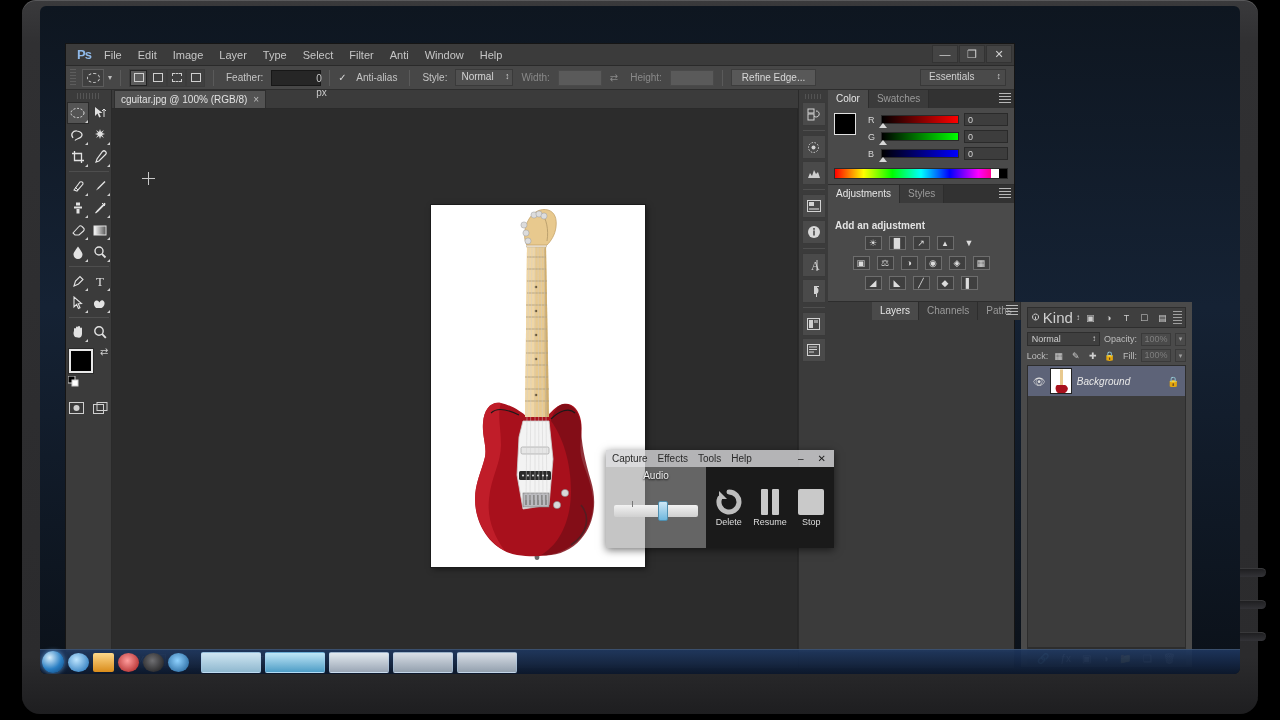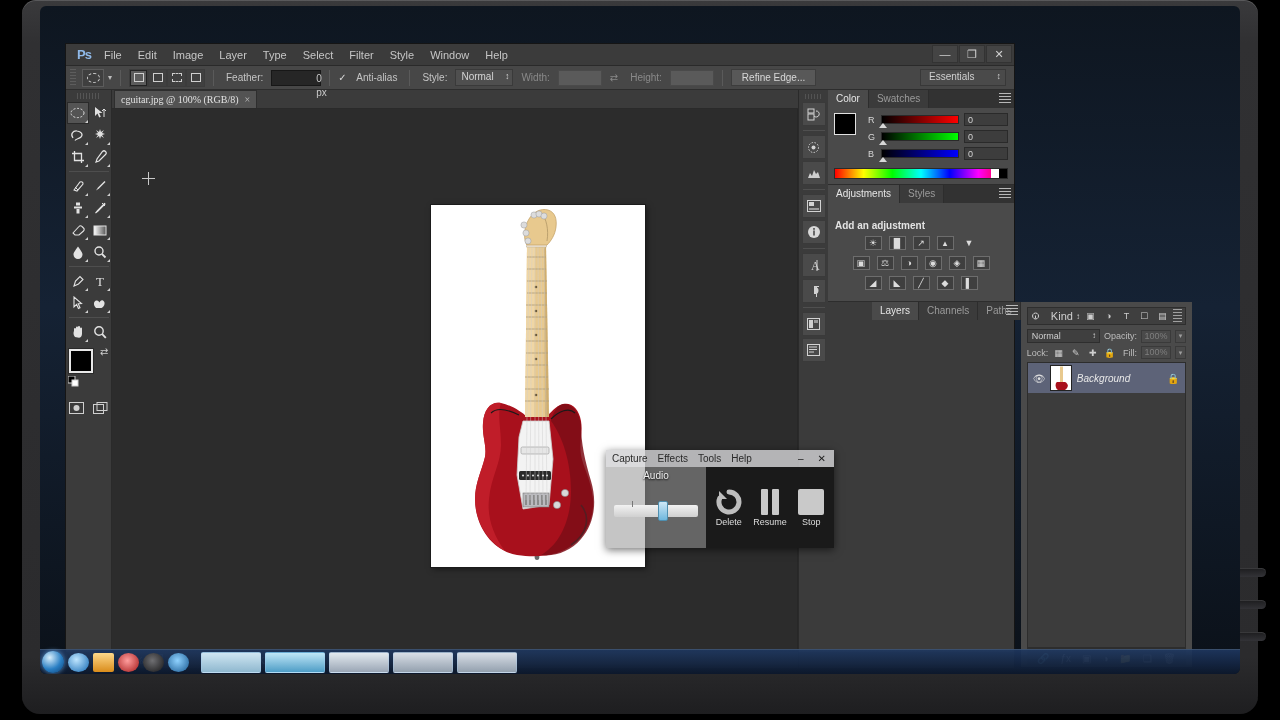--- a/index.html
+++ b/index.html
@@ -162,21 +162,21 @@
   .swatches{ position:relative; width:40px;height:40px;margin:6px 0 2px; }
   .sw-fore{ position:absolute;left:0;top:0;width:24px;height:24px;background:#000;
     border:2px solid #e8e8e8; box-shadow:0 0 0 1px #2a2a2a;}
   .sw-back{ position:absolute;left:15px;top:14px;width:24px;height:24px;background:#fff;
     border:1px solid #c8c8c8; box-shadow:0 0 0 1px #2a2a2a; z-index:-1;}
   .sw-swap{ position:absolute; right:0; top:-3px; font-size:10px; color:#cfcfcf; }
   .sw-default{ position:absolute; left:-1px; bottom:-2px; }
   .tb-bottom{ display:flex; gap:2px; margin-top:6px; }
 
   
-  .canvas-col{ flex:1; display:flex; flex-direction:column; min-width:0;font-family:Liberation Serif, serif; }
+  .canvas-col{ flex:1; display:flex; flex-direction:column; min-width:0; }
   .doc-tabbar{
     height:19px; background:#3b3b3b; border-bottom:1px solid #2a2a2a;
     display:flex; align-items:flex-end; padding-left:2px;
   }
   .doc-tab{
     height:18px; background:#535353; border:1px solid #2e2e2e; border-bottom:none;
     display:flex; align-items:center; gap:6px; padding:0 6px;
     font-size:10px; color:#e2e2e2;
   }
   .doc-tab .x{ font-size:10px; color:#bdbdbd; }
@@ -274,21 +274,21 @@
     width:17px;height:14px; background:#3f3f3f; border:1px solid #6d6d6d;
     display:flex; align-items:center; justify-content:center;
     color:#dcdcdc; font-size:9px; line-height:1;
   }
 
   
   .lay-filter{
     display:flex; align-items:center; gap:3px; background:#3f3f3f;
     border:1px solid #2e2e2e; padding:1px 3px; margin-bottom:4px;
   }
-  .lay-kind{ font-size:11px;color:#cfcfcf; display:flex;align-items:center;gap:11px; }
+  .lay-kind{ font-size:15px;color:#cfcfcf; display:flex;align-items:center;gap:3px; }
   .lay-kind-sel{ font-size:8px;color:#cfcfcf; }
   .lay-fi{ width:15px;height:14px; display:flex;align-items:center;justify-content:center;
     color:#cdcdcd; font-size:9px; border:1px solid transparent; }
   .lay-toggle{ width:9px;height:14px; background:
       repeating-linear-gradient(180deg,#c9c9c9 0 1px,transparent 1px 3px); opacity:.7;
       margin-left:auto;}
   .lay-row{ display:flex; align-items:center; gap:4px; margin-bottom:3px; font-size:9px; color:#bdbdbd; }
   .lay-blend{
     flex:1; height:14px; background:#3f3f3f; border:1px solid #2e2e2e;
     color:#cfcfcf; font-size:9px; padding:0 12px 0 4px; line-height:12px; position:relative;
@@ -403,21 +403,21 @@
 
       <div class="ps-menubar">
         <div class="ps-logo">Ps</div>
         <div class="ps-menu-item">File</div>
         <div class="ps-menu-item">Edit</div>
         <div class="ps-menu-item">Image</div>
         <div class="ps-menu-item">Layer</div>
         <div class="ps-menu-item">Type</div>
         <div class="ps-menu-item">Select</div>
         <div class="ps-menu-item">Filter</div>
-        <div class="ps-menu-item">Style</div>
+        <div class="ps-menu-item">Anti</div>
         <div class="ps-menu-item">Window</div>
         <div class="ps-menu-item">Help</div>
         <div class="win-controls">
           <div class="win-btn">—</div>
           <div class="win-btn">❐</div>
           <div class="win-btn">✕</div>
         </div>
       </div>
 
       <div class="ps-optionsbar">

